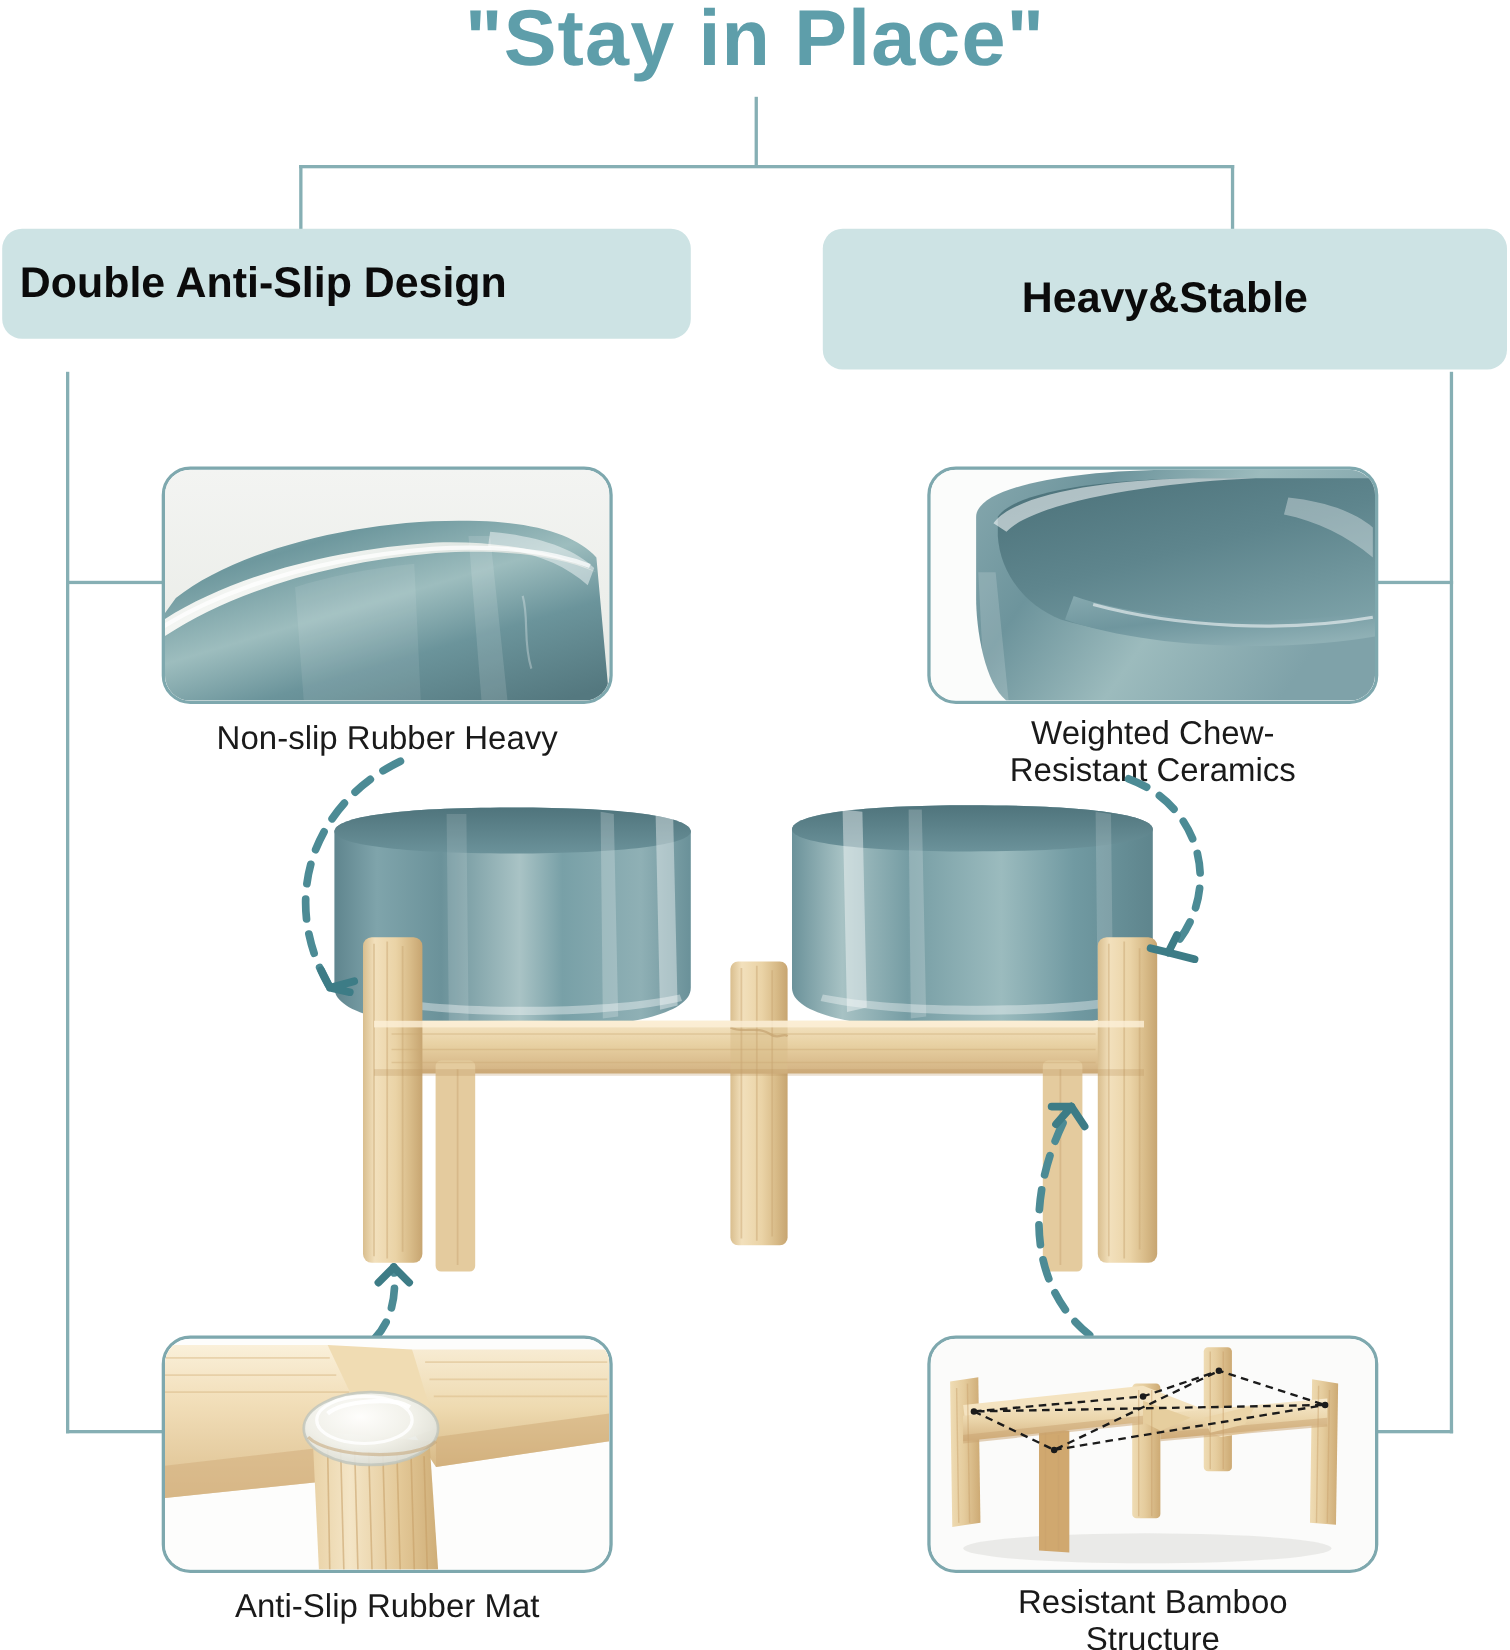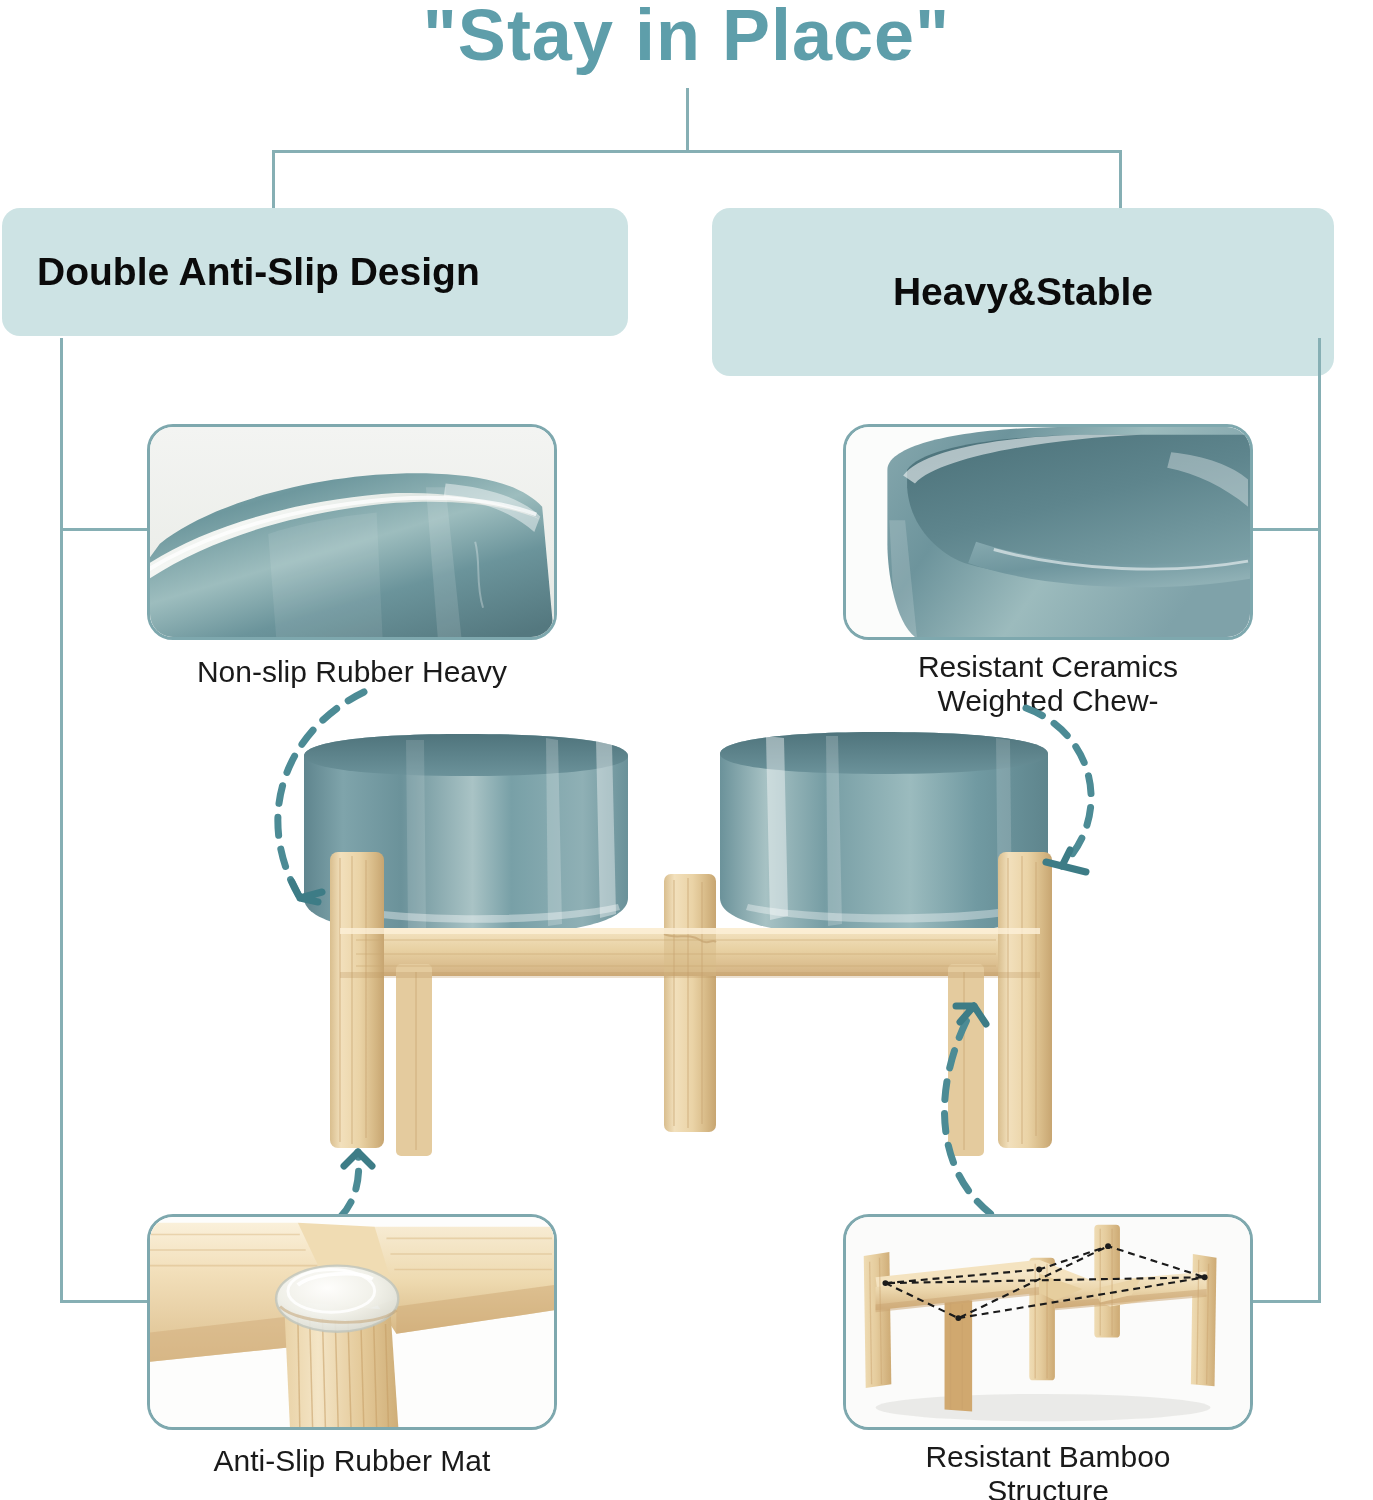--- a/index.html
+++ b/index.html
@@ -28,22 +28,22 @@
 
   
   .pill {
     position: absolute;
     background: #CDE3E4;
     border-radius: 18px;
     display: flex; align-items: center;
     font-size: 39px; font-weight: bold; color: #0b0b0b;
     white-space: nowrap;
   }
-  .pill.left  { left: 2px;   top: 208px; width: 626px; height: 128px; justify-content: flex-start; padding-left: 35px; }
-  .pill.right { left: 712px; top: 208px; width: 622px; height: 168px; justify-content: center; }
+  .pill.left  { left: 2px;   top: 208px; width: 626px; height: 100px; justify-content: flex-start; padding-left: 16px; }
+  .pill.right { left: 748px; top: 208px; width: 622px; height: 128px; justify-content: center; }
 
   
   .inset {
     position: absolute;
     border: 3px solid #7EA8AE;
     border-radius: 26px;
     overflow: hidden;
     background: #fbfcfc;
   }
   .inset.tl { left: 147px;  top: 424px;  width: 410px; height: 216px; }
@@ -182,22 +182,22 @@
 
         <path d="M330,26 C366,30 392,40 408,54 L408,82 C384,62 356,48 326,42 Z" fill="#ffffff" opacity="0.34"></path>
 
         <path d="M150,126 C230,148 330,152 408,138" fill="none" stroke="#ffffff" stroke-opacity="0.55" stroke-width="3"></path>
 
         <path d="M44,96 L60,96 L72,216 L50,216 Z" fill="#ffffff" opacity="0.16"></path>
       </g>
     </svg>
   </div>
   <div class="caption cap-tr">
+    <div>Weighted Chew-</div>
     <div>Resistant Ceramics</div>
-    <div>Weighted Chew-</div>
   </div>
 
   <div class="hero">
     <svg viewBox="0 0 790 436" preserveAspectRatio="none">
       <defs>
         <linearGradient id="bowlL" x1="0" y1="0" x2="1" y2="0">
           <stop offset="0%" stop-color="#5F858E"></stop>
           <stop offset="12%" stop-color="#7FA4AB"></stop>
           <stop offset="30%" stop-color="#6B929A"></stop>
           <stop offset="52%" stop-color="#A9C3C5"></stop>

